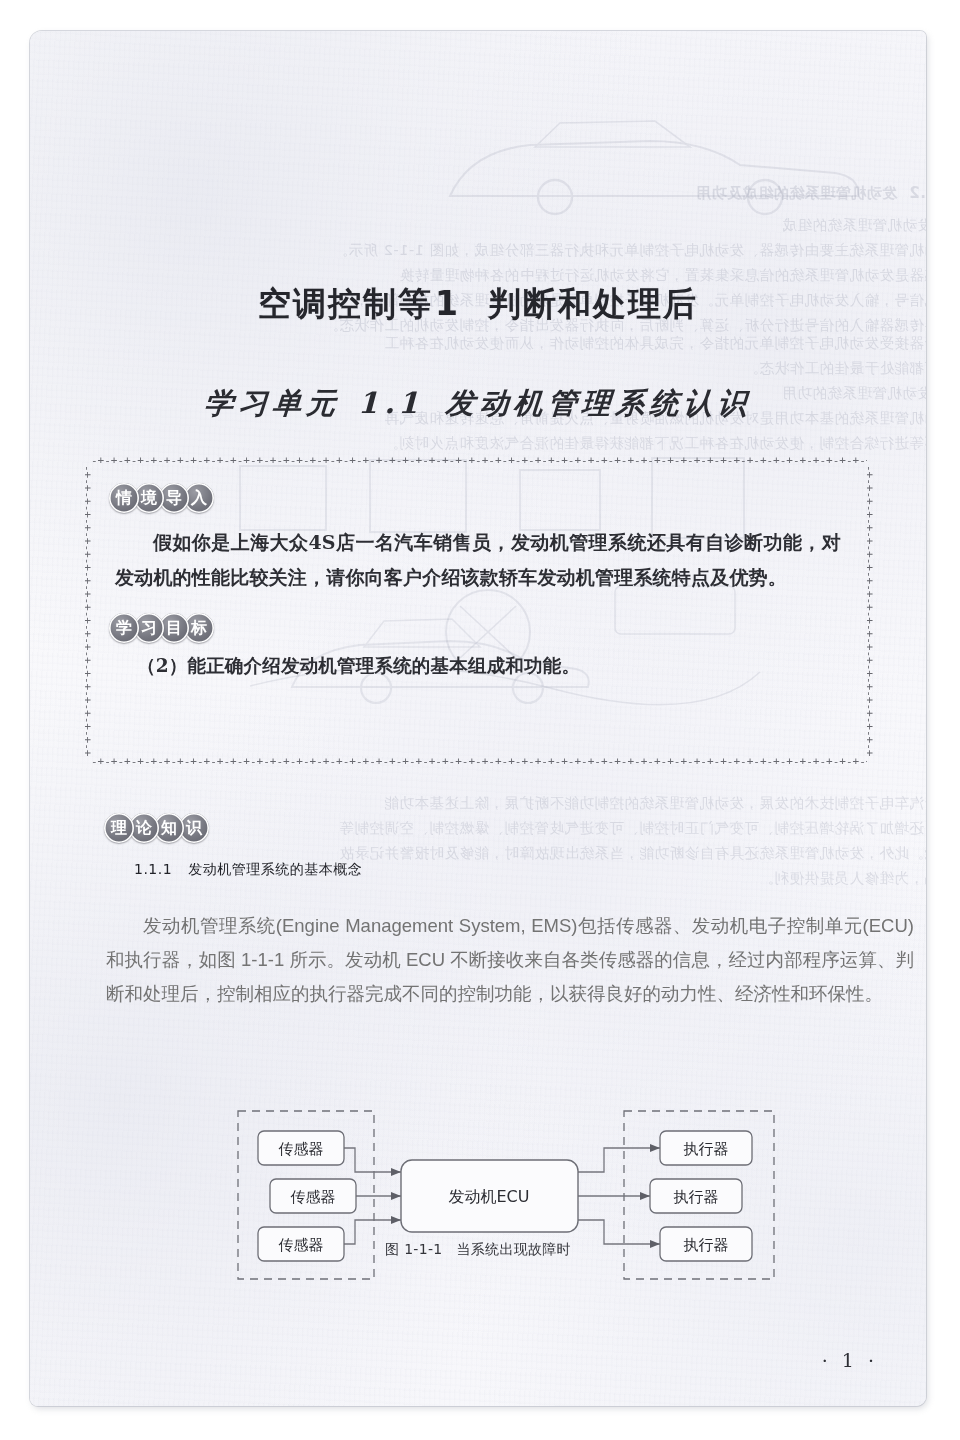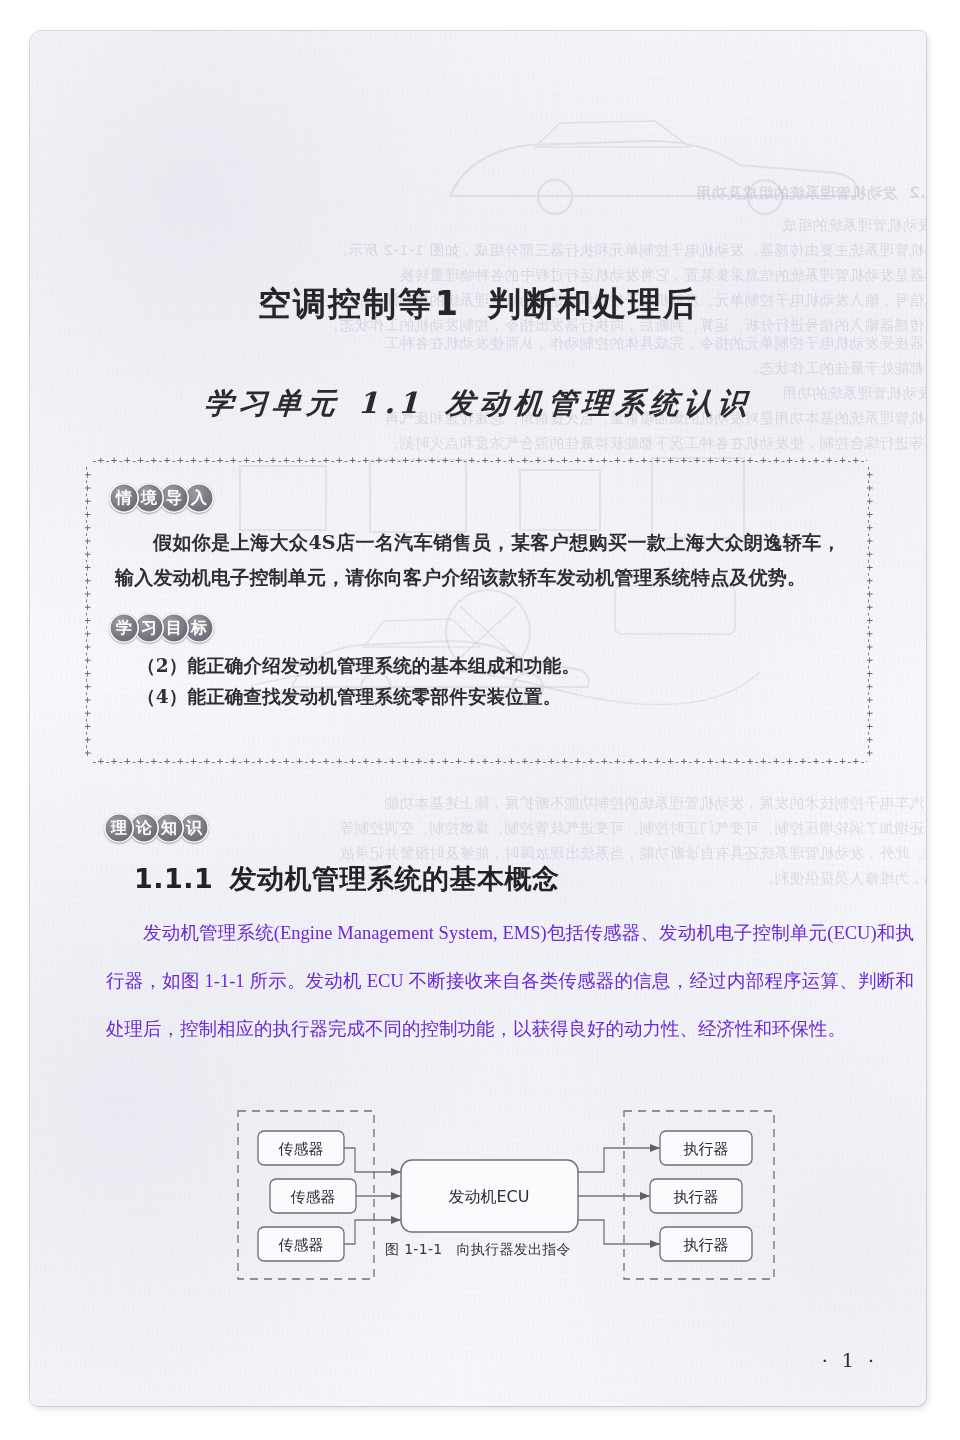--- a/index.html
+++ b/index.html
@@ -212,33 +212,33 @@
     color: #2d2e34;
     letter-spacing: .2px;
   }
   .goal-list div { margin-bottom: 1px; }
 
   .sec-heading {
     position: absolute;
     left: 104px;
     top: 830px;
     font-family: "DejaVu Sans", "Liberation Sans", sans-serif;
-    font-weight: bold;
-    font-size: 27px;
+    font-weight: normal;
+    font-size: 14px;
     color: #222329;
     letter-spacing: .5px;
   }
   .sec-heading .sh-gap { display: inline-block; width: 16px; }
 
   .body-para {
     position: absolute;
-    font-family: Liberation Serif, serif;
+    font-family: Liberation Sans, sans-serif;
     font-size: 18.5px;
-    line-height: 48px;
-    color: #6d28d9;
+    line-height: 34px;
+    color: #737373;
     text-align: justify;
     letter-spacing: 0px;
   }
   #para-ems {
     left: 76px;
     top: 878px;
     width: 808px;
     text-indent: 37px;
   }
   #para-companies {
@@ -357,32 +357,31 @@
           <div class="deco-edge deco-right">-+-+-+-+-+-+-+-+-+-+-+-+-+-+-+-+-+-+-+-+-+-+-+-+-+-+-+-+-+-+-+-+-+-+</div>
         </div>
 
         <div class="pill-badge" id="badge-intro">
           <span class="pb-circle">情</span>
           <span class="pb-circle">境</span>
           <span class="pb-circle">导</span>
           <span class="pb-circle">入</span>
         </div>
 
-        <div class="intro-para">假如你是上海大众4S店一名汽车销售员，某客户想购买一款上海大众朗逸轿车，输入发动机电子控制单元，请你向客户介绍该款轿车发动机管理系统特点及优势。</div>
+        <div class="intro-para">假如你是上海大众4S店一名汽车销售员，发动机管理系统还具有自诊断功能，对发动机的性能比较关注，请你向客户介绍该款轿车发动机管理系统特点及优势。</div>
 
         <div class="pill-badge" id="badge-goals">
           <span class="pb-circle">学</span>
           <span class="pb-circle">习</span>
           <span class="pb-circle">目</span>
           <span class="pb-circle">标</span>
         </div>
 
         <div class="goal-list">
           <div>（2）能正确介绍发动机管理系统的基本组成和功能。</div>
-          <div>（4）能正确查找发动机管理系统零部件安装位置。</div>
         </div>
       </div>
 
       <div class="pill-badge" id="badge-theory">
         <span class="pb-circle">理</span>
         <span class="pb-circle">论</span>
         <span class="pb-circle">知</span>
         <span class="pb-circle">识</span>
       </div>
 
@@ -430,21 +429,21 @@
 
           <text x="263" y="97" text-anchor="middle" font-family="'DejaVu Sans','Liberation Sans',sans-serif" font-size="16" fill="#2c2d33">发动机ECU</text>
 
           <text x="480" y="49" text-anchor="middle" font-family="'DejaVu Sans','Liberation Sans',sans-serif" font-size="15" fill="#2c2d33">执行器</text>
           <text x="470" y="97" text-anchor="middle" font-family="'DejaVu Sans','Liberation Sans',sans-serif" font-size="15" fill="#2c2d33">执行器</text>
           <text x="480" y="145" text-anchor="middle" font-family="'DejaVu Sans','Liberation Sans',sans-serif" font-size="15" fill="#2c2d33">执行器</text>
         </svg>
       </div>
 
       <div class="fig-caption">
-        <span>图 1-1-1</span><span class="fc-gap"></span><span>向执行器发出指令</span>
+        <span>图 1-1-1</span><span class="fc-gap"></span><span>当系统出现故障时</span>
       </div>
 
 
       <div class="page-number">· 1 ·</div>
 
     </div>
   </div>
 </div>
 
 </body></html>

